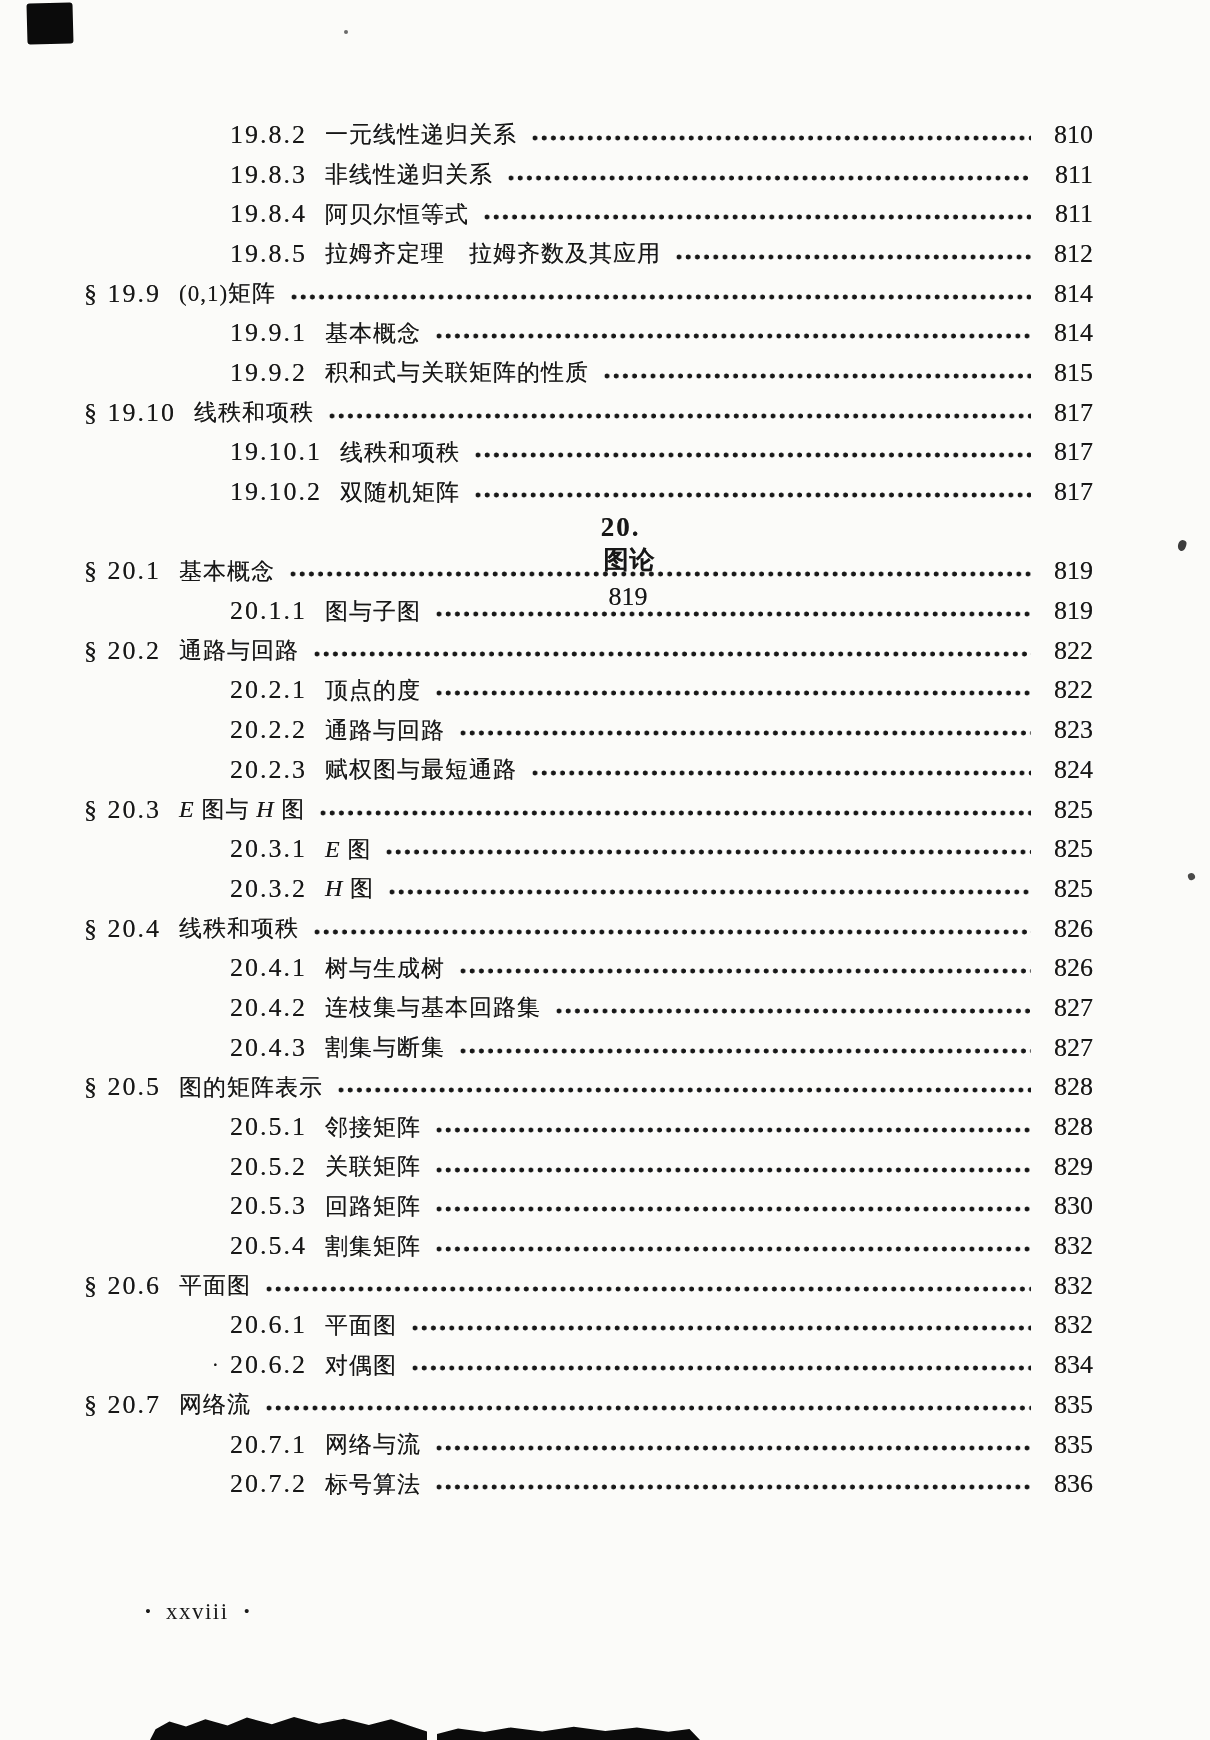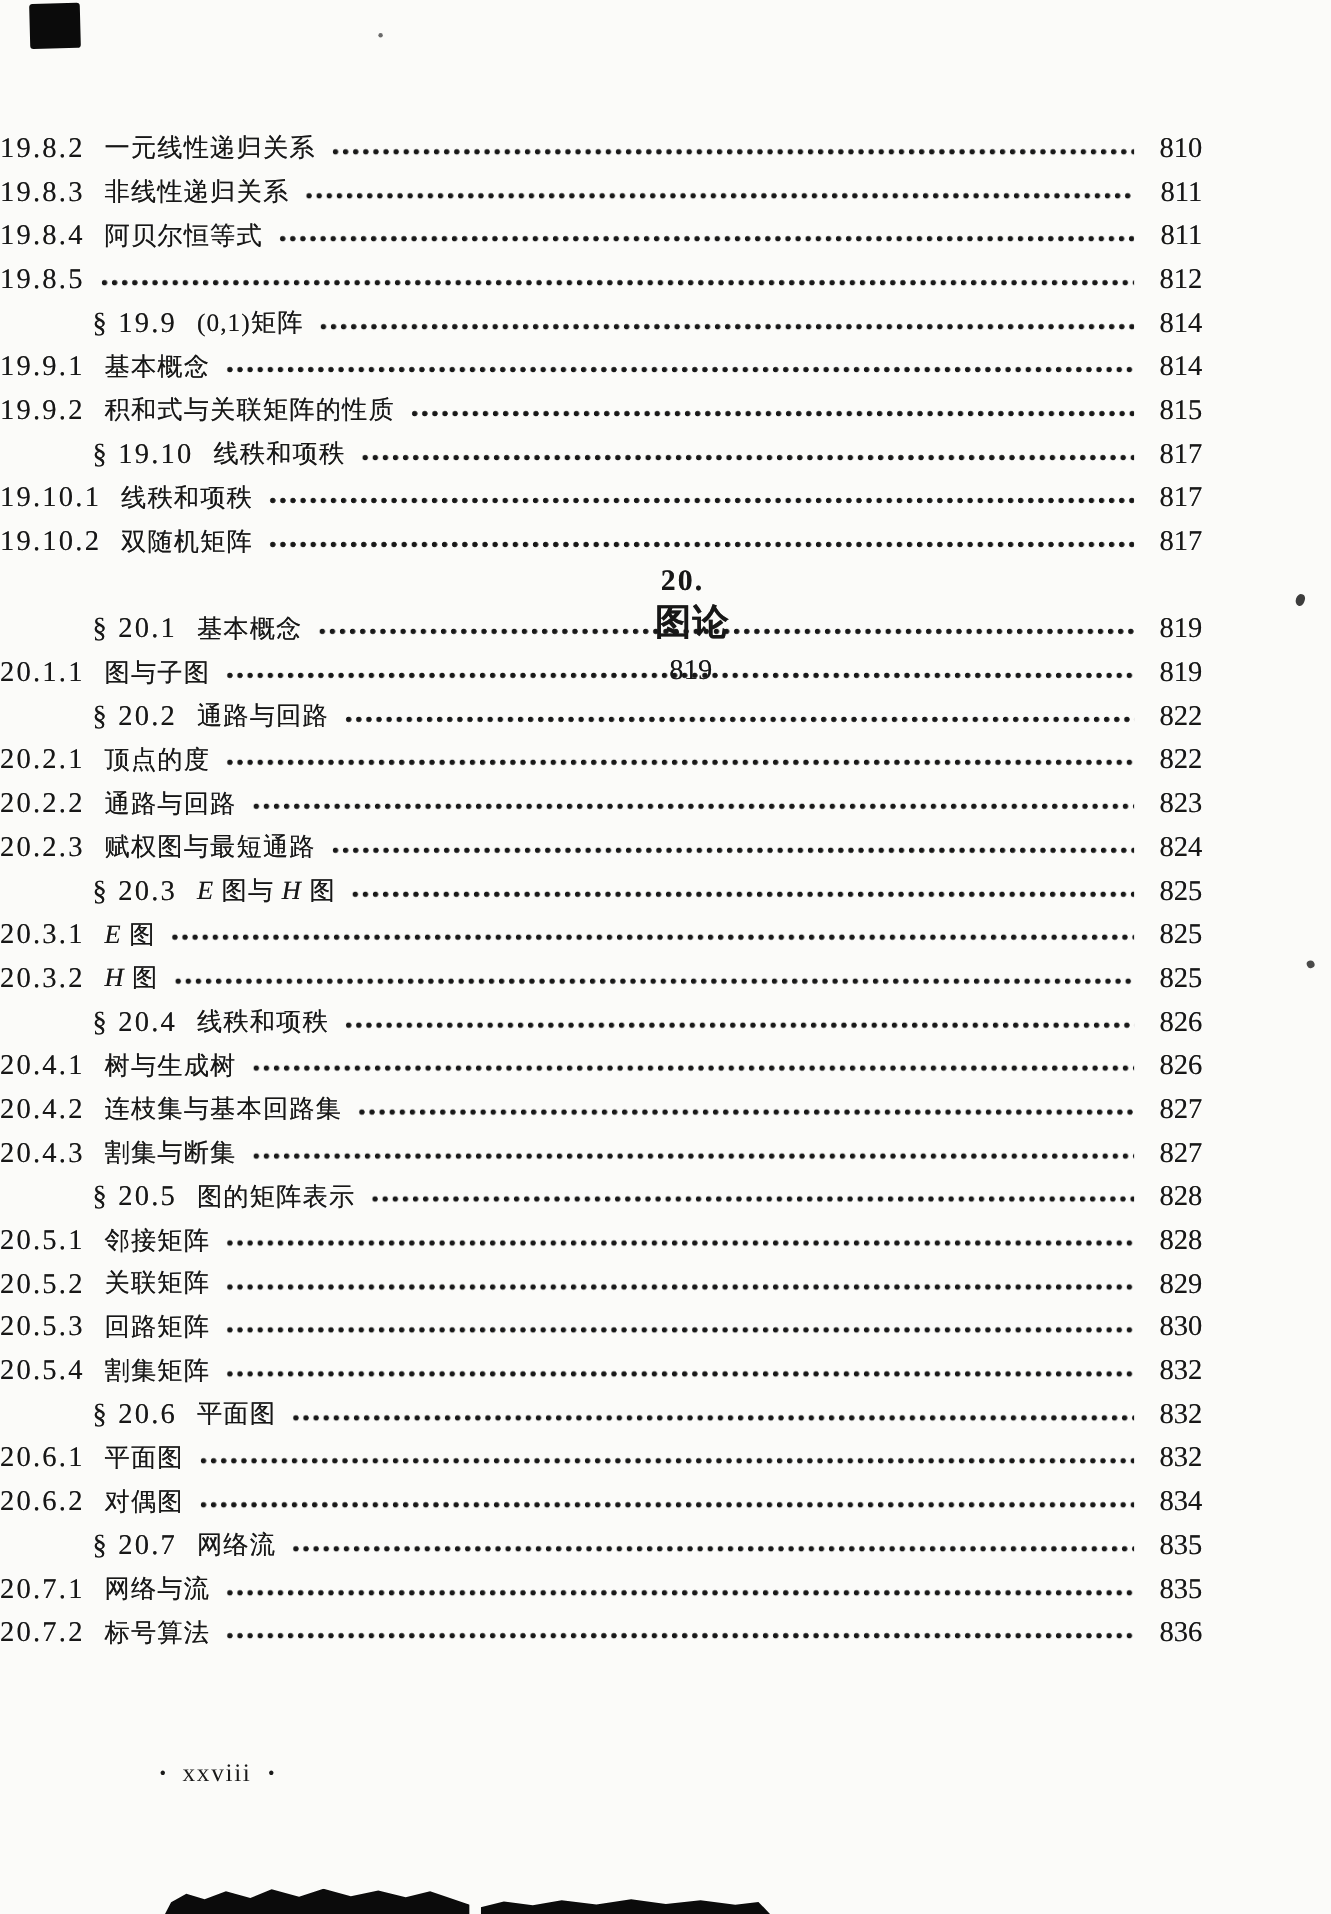--- a/index.html
+++ b/index.html
@@ -19,38 +19,38 @@
   .toc { position: absolute; left: 0; top: 115px; right: 0; }
   .row {
     display: flex;
     align-items: center;
     height: 39.7px;
     padding-right: 117px;
     text-shadow: 0 0 0.6px rgba(0,0,0,0.55);
   }
   .level-chapter { padding-left: 148px; flex-direction: column; }
   .level-section { padding-left: 84px; }
-  .level-sub     { }
+  .level-sub     { padding-left: 230px; }
   .num {
     font-size: 26px;
     letter-spacing: 2px;
     white-space: pre;
     flex: 0 0 auto;
   }
   .label {
     font-size: 23px;
     margin-left: 18px;
     letter-spacing: 1px;
     white-space: pre;
     flex: 0 0 auto;
     font-family: "Liberation Serif", "DejaVu Serif", serif;
   }
   .label i { font-style: italic; font-size: 24px; }
   .level-chapter .num   { font-weight: bold; font-size: 27px; }
-  .level-chapter .label { font-weight: bold; font-size: 33px; }
+  .level-chapter .label { font-weight: bold; font-size: 25px; }
   .prefix {
     display: inline-block;
     width: 0;
     overflow: visible;
     transform: translateX(-18px);
     font-size: 20px;
     flex: 0 0 auto;
   }
   .leader {
     flex: 1 1 auto;
@@ -115,20 +115,21 @@
         <span class="pnum">811</span>
       </div>
       <div class="row level-sub">
         <span class="num">19.8.4</span>
         <span class="label">阿贝尔恒等式</span>
         <div class="leader"></div>
         <span class="pnum">811</span>
       </div>
       <div class="row level-sub">
         <span class="num">19.8.5</span>
+        <span class="label">拉姆齐定理　拉姆齐数及其应用</span>
         <div class="leader"></div>
         <span class="pnum">812</span>
       </div>
       <div class="row level-section">
         <span class="num">§ 19.9</span>
         <span class="label">(0,1)矩阵</span>
         <div class="leader"></div>
         <span class="pnum">814</span>
       </div>
       <div class="row level-sub">

